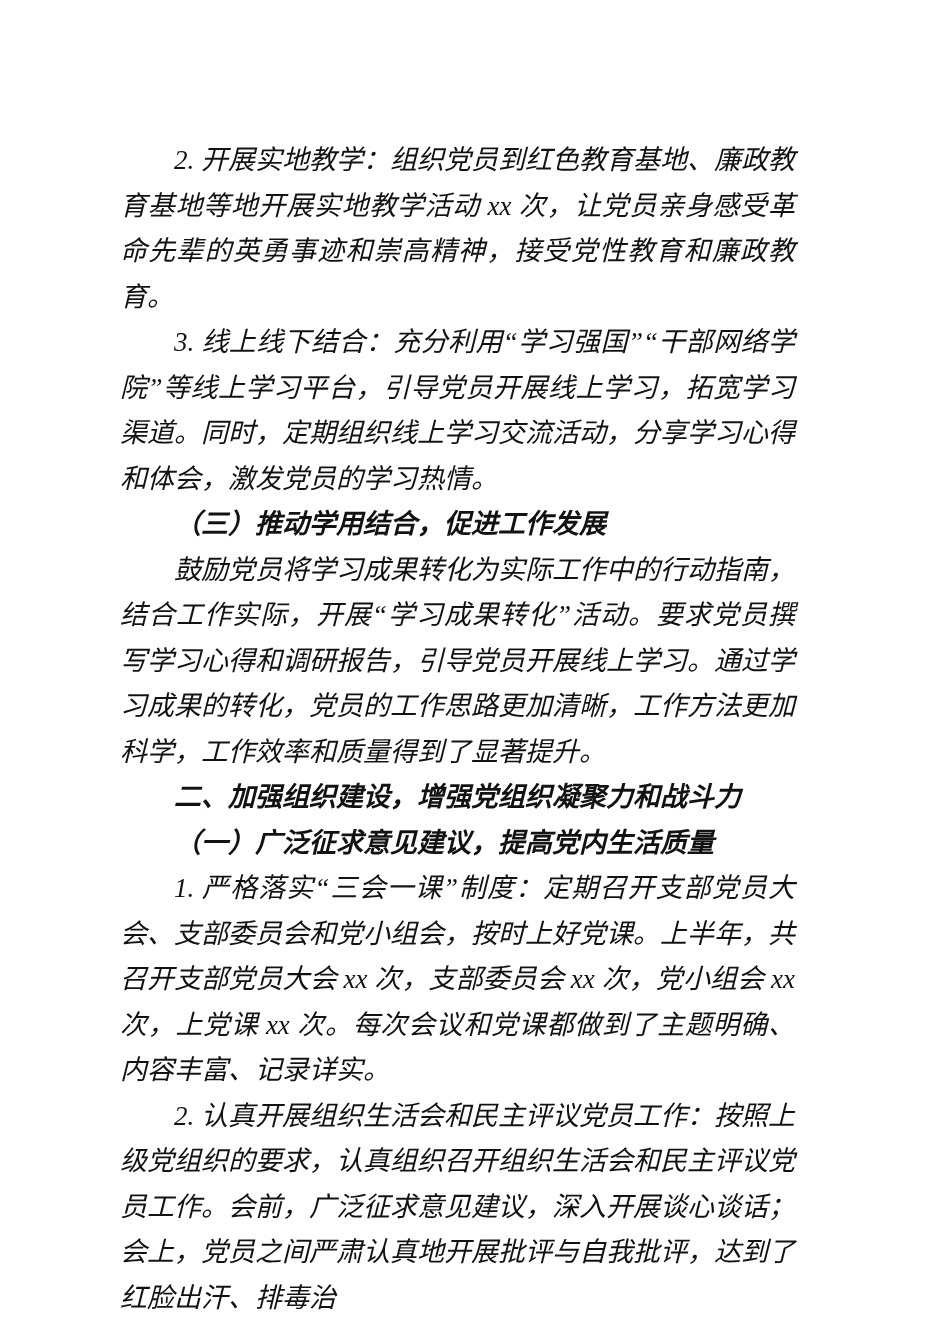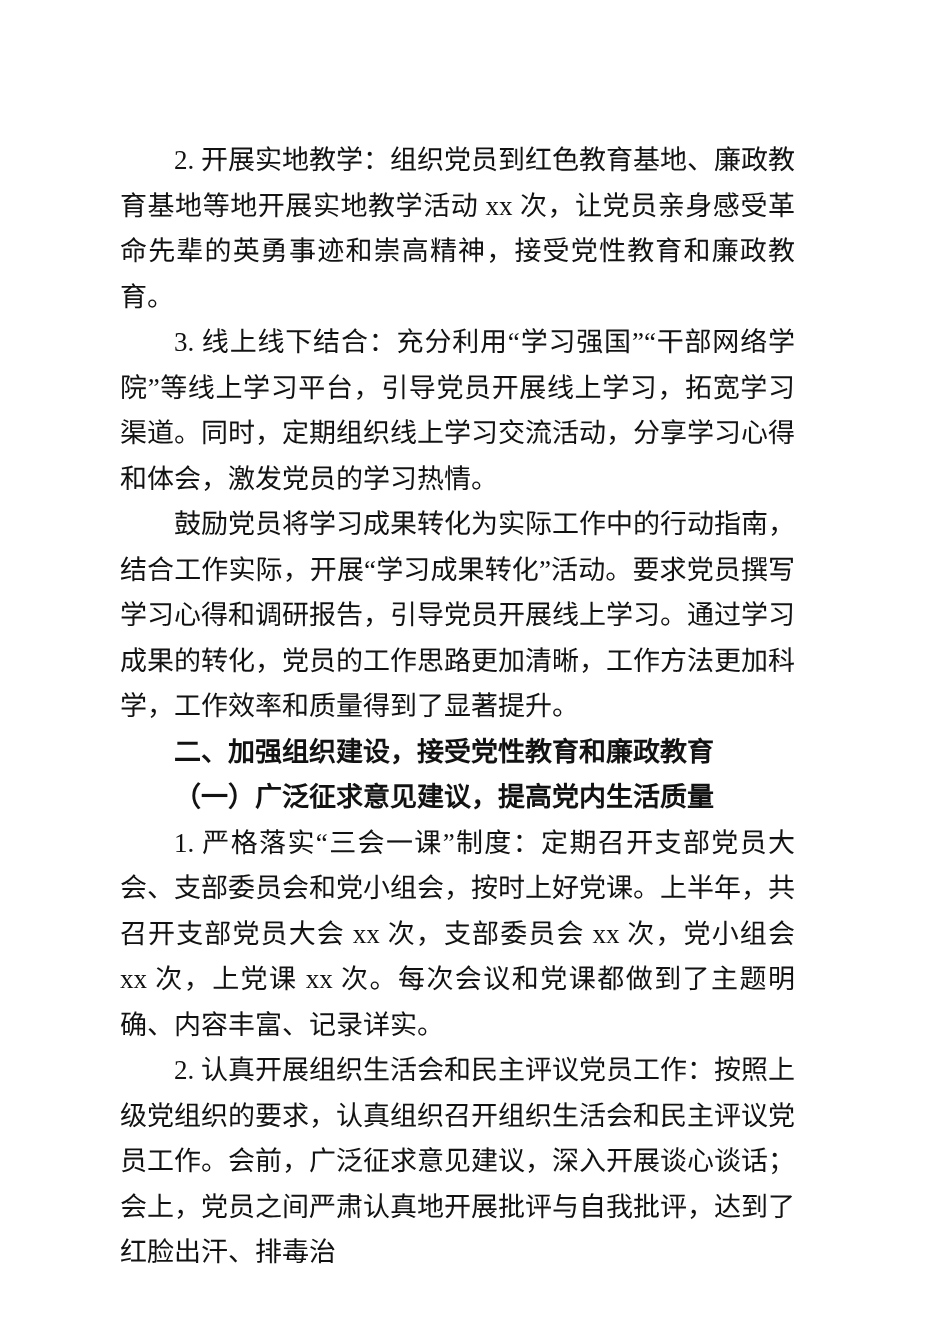--- a/index.html
+++ b/index.html
@@ -8,20 +8,21 @@
     background: #ffffff;
   }
   .page {
     position: relative;
     width: 912px;
     height: 1344px;
     background: #ffffff;
     box-sizing: border-box;
     padding: 138px 117px 0 120px;
     overflow: hidden;
+    font-style: italic;
   }
   .doc {
     font-family: "Liberation Serif", "DejaVu Serif", serif;
     font-size: 27px;
     line-height: 45.5px;
     color: #121212;
     text-align: justify;
   }
   .doc p, .doc h2, .doc h3 {
     margin: 0;
@@ -45,19 +46,20 @@
     font-weight: bold;
   }
 </style>
 </head>
 <body>
 
 <div class="page">
   <div class="doc">
     <p class="para">2. 开展实地教学：组织党员到红色教育基地、廉政教育基地等地开展实地教学活动 xx 次，让党员亲身感受革命先辈的英勇事迹和崇高精神，接受党性教育和廉政教育。</p>
     <p class="para">3. 线上线下结合：充分利用“学习强国”“干部网络学院”等线上学习平台，引导党员开展线上学习，拓宽学习渠道。同时，定期组织线上学习交流活动，分享学习心得和体会，激发党员的学习热情。</p>
+    <h3 class="sub-heading">（三）推动学用结合，促进工作发展</h3>
     <p class="para">鼓励党员将学习成果转化为实际工作中的行动指南，结合工作实际，开展“学习成果转化”活动。要求党员撰写学习心得和调研报告，引导党员开展线上学习。通过学习成果的转化，党员的工作思路更加清晰，工作方法更加科学，工作效率和质量得到了显著提升。</p>
-    <h2 class="main-heading">二、加强组织建设，接受党性教育和廉政教育</h2>
+    <h2 class="main-heading">二、加强组织建设，增强党组织凝聚力和战斗力</h2>
     <h3 class="sub-heading">（一）广泛征求意见建议，提高党内生活质量</h3>
     <p class="para">1. 严格落实“三会一课”制度：定期召开支部党员大会、支部委员会和党小组会，按时上好党课。上半年，共召开支部党员大会 xx 次，支部委员会 xx 次，党小组会 xx 次，上党课 xx 次。每次会议和党课都做到了主题明确、内容丰富、记录详实。</p>
     <p class="para">2. 认真开展组织生活会和民主评议党员工作：按照上级党组织的要求，认真组织召开组织生活会和民主评议党员工作。会前，广泛征求意见建议，深入开展谈心谈话；会上，党员之间严肃认真地开展批评与自我批评，达到了红脸出汗、排毒治</p>
   </div>
 </div>
 
 </body></html>

